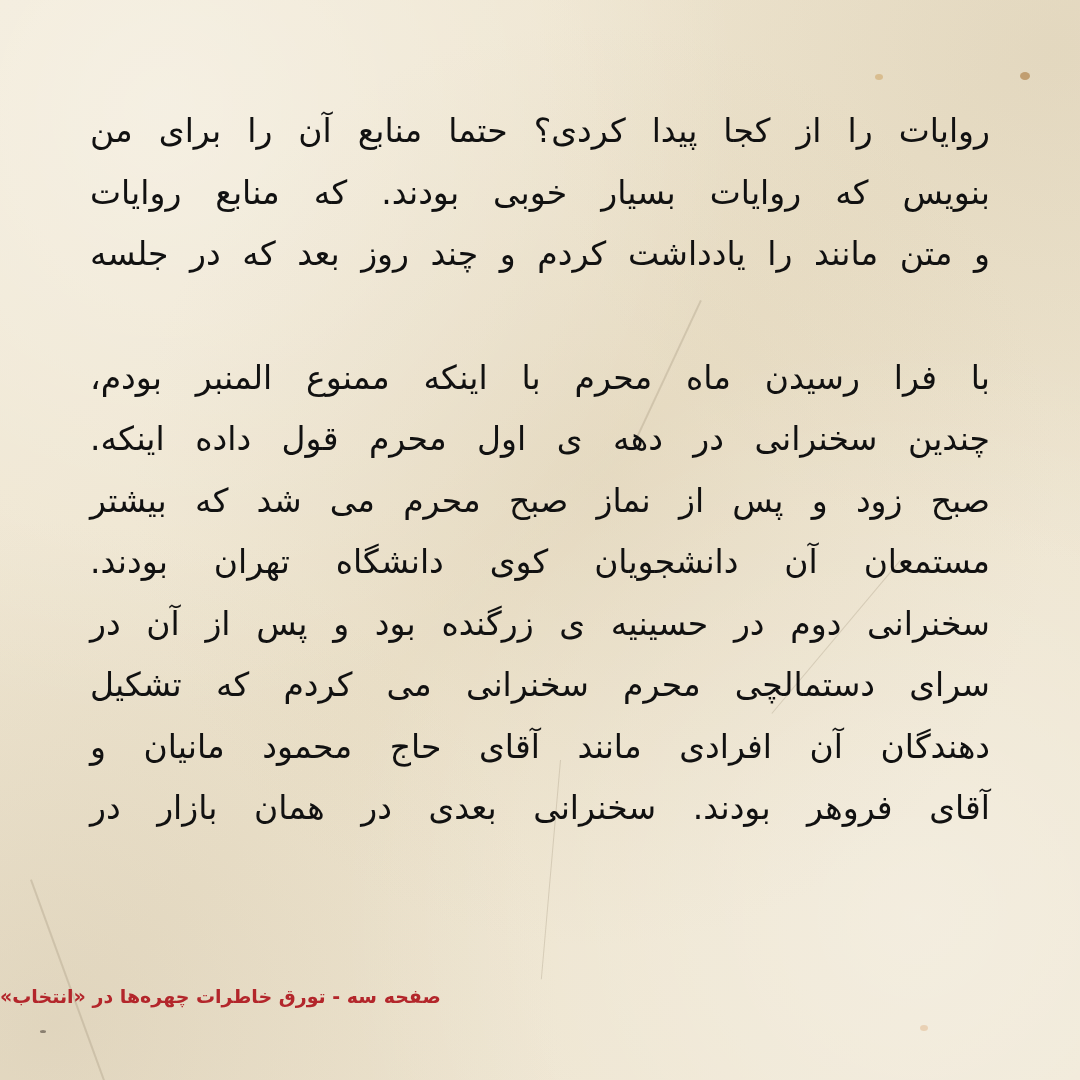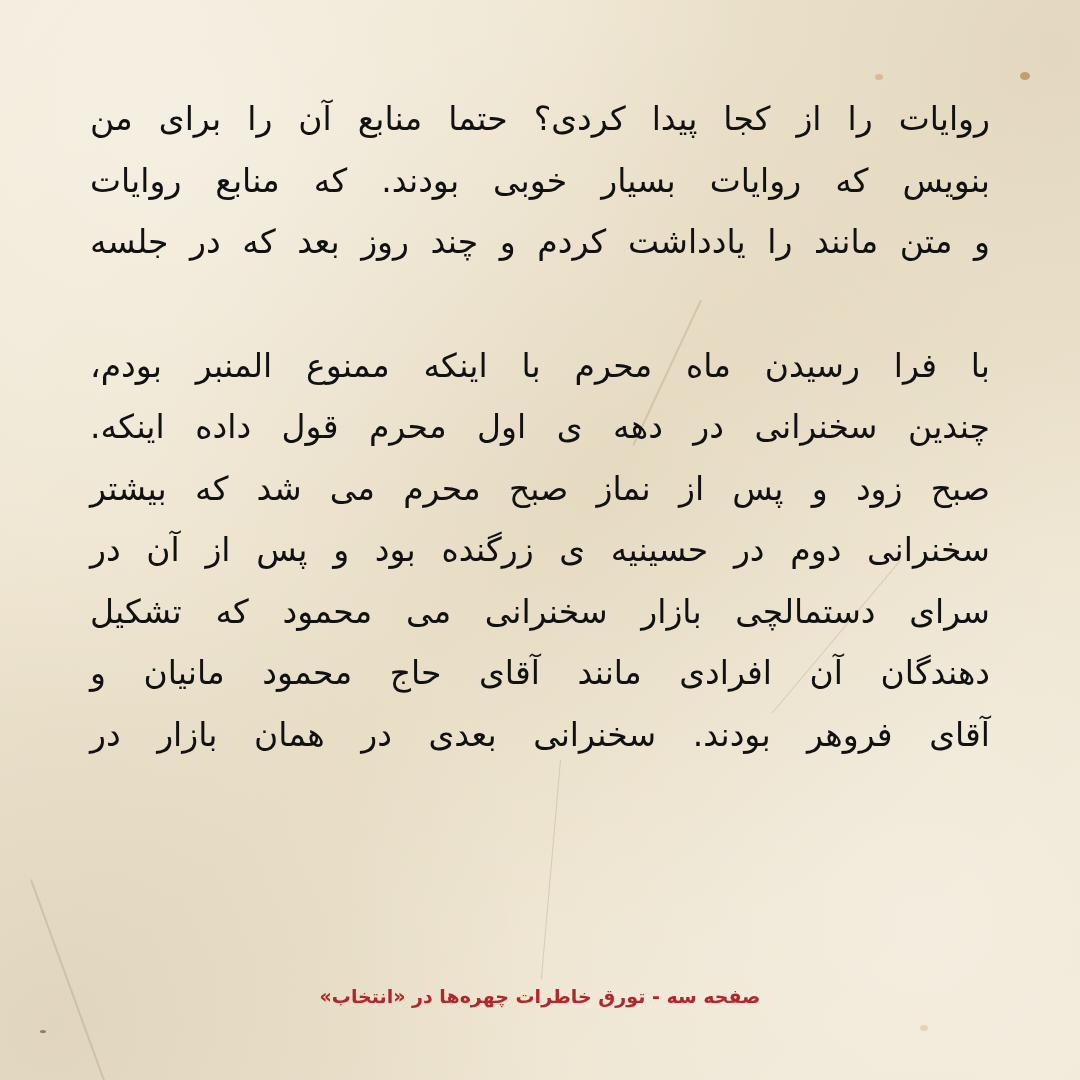--- a/index.html
+++ b/index.html
@@ -27,21 +27,21 @@
       transform-origin: 0 0;
     }
     .stain {
       position: absolute;
       border-radius: 50%;
       pointer-events: none;
     }
     .page {
       position: absolute;
       left: 90px;
-      top: 88px;
+      top: 100px;
       width: 900px;
       direction: rtl;
       font-family: "DejaVu Sans", sans-serif;
       color: #111111;
     }
     .paragraph {
       font-size: 33px;
       line-height: 61.5px;
       text-align: justify;
       text-align-last: right;
@@ -58,21 +58,21 @@
       text-align-last: right;
     }
     .gap {
       height: 62px;
     }
     .footer {
       position: absolute;
       left: 0;
       width: 1080px;
       top: 985px;
-      text-align: center;
+      text-align: left;
       direction: rtl;
       font-family: "DejaVu Sans", sans-serif;
       font-size: 19px;
       color: #b3262b;
       font-weight: bold;
     }
   </style>
 </head>
 <body>
 
@@ -89,20 +89,21 @@
   <div class="paragraph">
     <span class="line">روایات را از کجا پیدا کردی؟ حتما منابع آن را برای من</span>
     <span class="line">بنویس که روایات بسیار خوبی بودند. که منابع روایات</span>
     <span class="line">و متن مانند را یادداشت کردم و چند روز بعد که در جلسه</span>
   </div>
   <div class="gap"></div>
   <div class="paragraph">
     <span class="line">با فرا رسیدن ماه محرم با اینکه ممنوع المنبر بودم،</span>
     <span class="line">چندین سخنرانی در دهه ی اول محرم قول داده اینکه.</span>
     <span class="line">صبح زود و پس از نماز صبح محرم می شد که بیشتر</span>
+    <span class="line">مستمعان آن دانشجویان کوی دانشگاه تهران بودند.</span>
     <span class="line">سخنرانی دوم در حسینیه ی زرگنده بود و پس از آن در</span>
-    <span class="line">سرای دستمالچی بازار سخنرانی می محمود که تشکیل</span>
+    <span class="line">سرای دستمالچی محرم سخنرانی می کردم که تشکیل</span>
     <span class="line">دهندگان آن افرادی مانند آقای حاج محمود مانیان و</span>
     <span class="line">آقای فروهر بودند. سخنرانی بعدی در همان بازار در</span>
   </div>
 </div>
 
 <div class="footer">صفحه سه - تورق خاطرات چهره‌ها در «انتخاب»</div>
 
 </body></html>

